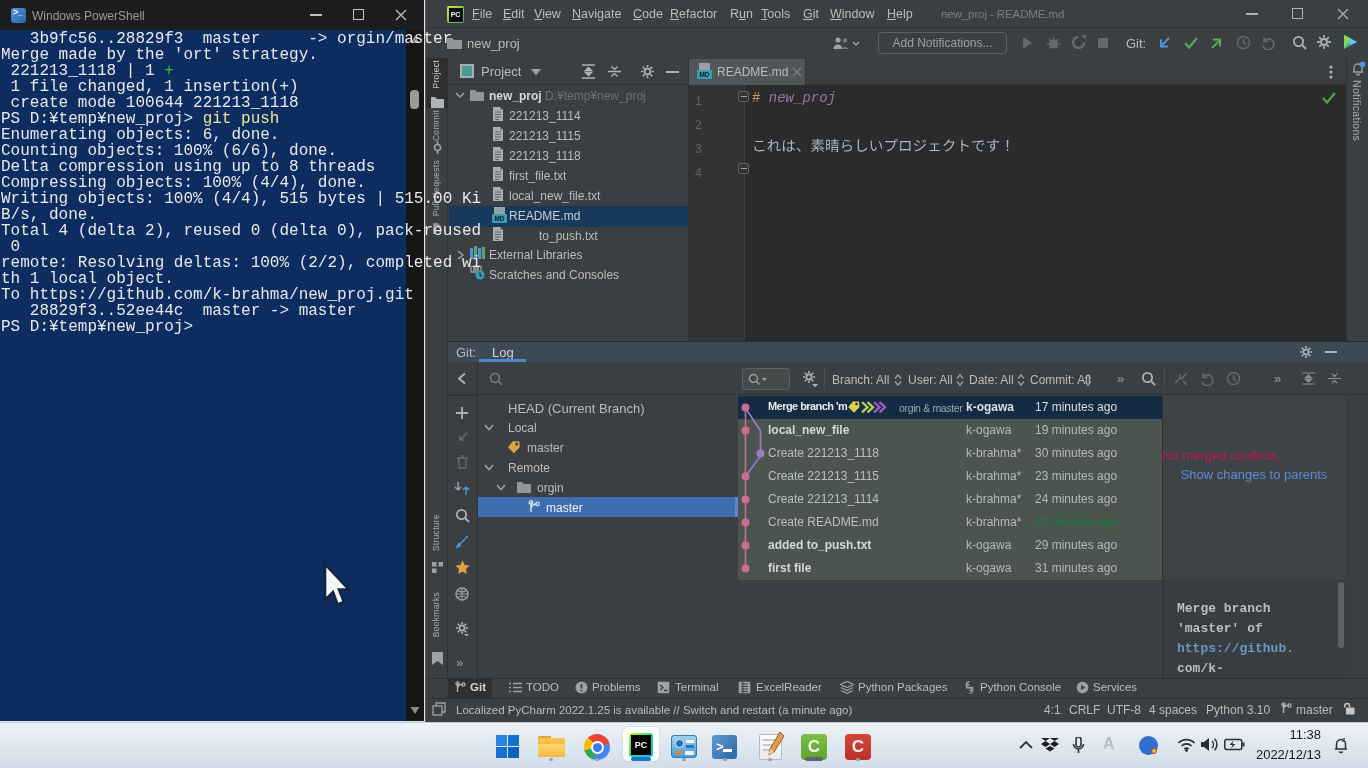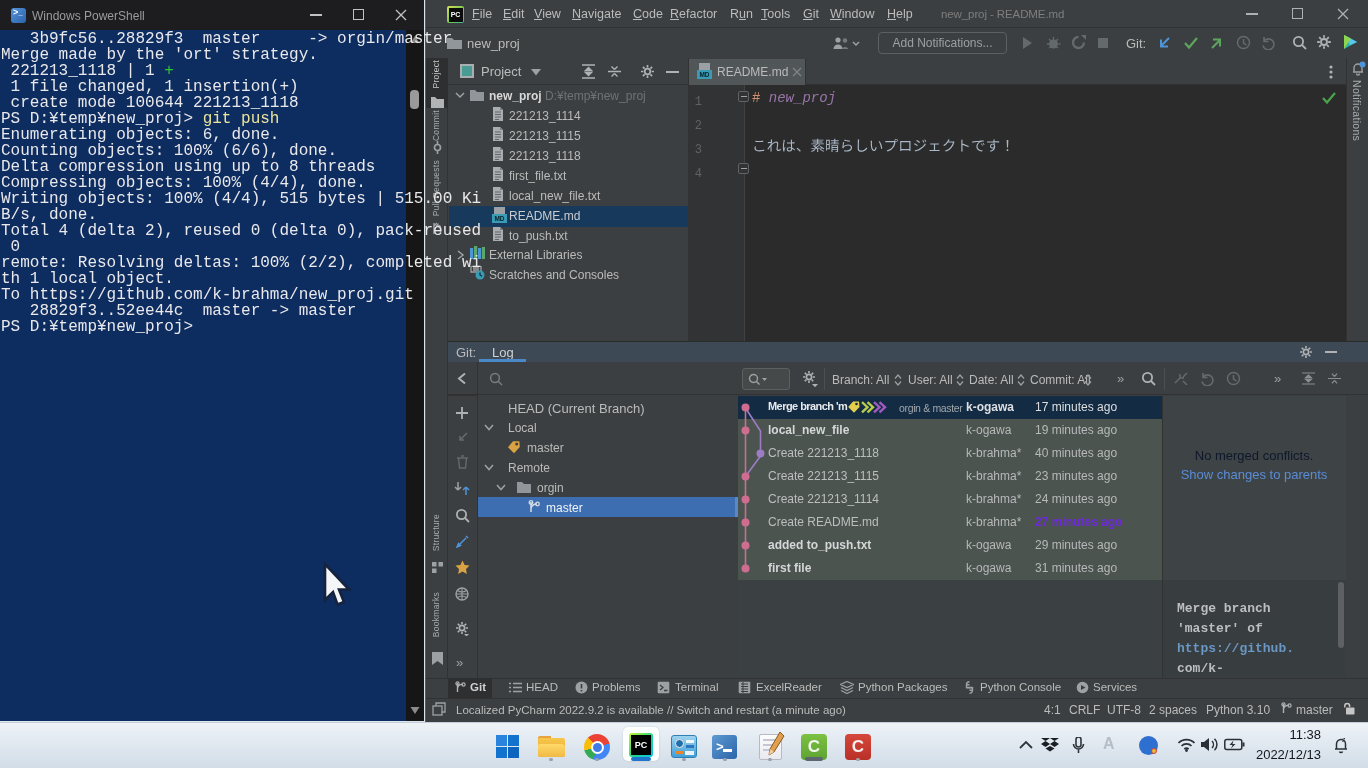--- a/index.html
+++ b/index.html
@@ -274,21 +274,21 @@
     <path d="M0 1 h5 l2 2 h7 v9 h-14 Z" fill="#90969a"></path>
   </svg>
 <div class="a" style="left:489px;top:89px;z-index:4;font-size:12px;color:#d8d8d8;font-weight:bold">new_proj</div>
 <div class="a" style="left:545px;top:89px;z-index:4;font-size:12px;color:#6e7275">D:¥temp¥new_proj</div>
 <div class="a" style="left:509px;top:109px;z-index:4;font-size:12px;color:#bbbbbb">221213_1114</div>
 <div class="a" style="left:509px;top:129px;z-index:4;font-size:12px;color:#bbbbbb">221213_1115</div>
 <div class="a" style="left:509px;top:149px;z-index:4;font-size:12px;color:#bbbbbb">221213_1118</div>
 <div class="a" style="left:509px;top:169px;z-index:4;font-size:12px;color:#bbbbbb">first_file.txt</div>
 <div class="a" style="left:509px;top:189px;z-index:4;font-size:12px;color:#bbbbbb">local_new_file.txt</div>
 <div class="a" style="left:509px;top:209px;z-index:4;font-size:12px;color:#c8cdd1">README.md</div>
-<div class="a" style="left:509px;top:229px;z-index:4;font-size:12px;color:#bbbbbb">to_push.txt</div>
+<div class="a" style="left:539px;top:229px;z-index:4;font-size:12px;color:#bbbbbb">to_push.txt</div>
 <svg class="a" style="left:456px;top:250px;z-index:4" width="9" height="10">
     <path d="M2 1 L7 5 L2 9" fill="none" stroke="#9ea1a3" stroke-width="1.5"></path>
   </svg>
 <div class="a" style="left:489px;top:248px;z-index:4;font-size:12px;color:#bbbbbb">External Libraries</div>
 <div class="a" style="left:489px;top:268px;z-index:4;font-size:12px;color:#bbbbbb">Scratches and Consoles</div>
 <svg class="a" style="left:470px;top:246px;z-index:4" width="15" height="14">
     <rect x="0" y="2" width="3.2" height="11" fill="#4e94d6"></rect>
     <rect x="4" y="0" width="3.2" height="13" fill="#59a869"></rect>
     <rect x="8" y="2" width="3.2" height="11" fill="#4e94d6"></rect>
     <rect x="12" y="1" width="3" height="12" fill="#59a869"></rect>
@@ -525,64 +525,64 @@
     <circle cx="7.5" cy="172.5" r="4" fill="#cf6d90"></circle>
 </svg>
 <div class="a" style="left:768px;top:400px;z-index:5;font-size:11px;letter-spacing:-0.55px;color:#e8eaec;font-weight:bold">Merge branch 'm</div>
 <div class="a" style="left:966px;top:400px;z-index:5;font-size:12px;color:#dddfe1;font-weight:bold">k-ogawa</div>
 <div class="a" style="left:1035px;top:400px;z-index:5;font-size:12px;color:#dddfe1;font-weight:normal">17 minutes ago</div>
 <div class="a" style="left:768px;top:423px;z-index:5;font-size:12px;color:#d4d6d8;font-weight:bold">local_new_file</div>
 <div class="a" style="left:966px;top:423px;z-index:5;font-size:12px;color:#b6b8ba;font-weight:normal">k-ogawa</div>
 <div class="a" style="left:1035px;top:423px;z-index:5;font-size:12px;color:#b6b8ba;font-weight:normal">19 minutes ago</div>
 <div class="a" style="left:768px;top:446px;z-index:5;font-size:12px;color:#bcbec0;font-weight:normal">Create 221213_1118</div>
 <div class="a" style="left:966px;top:446px;z-index:5;font-size:12px;color:#b6b8ba;font-weight:normal">k-brahma*</div>
-<div class="a" style="left:1035px;top:446px;z-index:5;font-size:12px;color:#b6b8ba;font-weight:normal">40 minutes ago</div>
+<div class="a" style="left:1035px;top:446px;z-index:5;font-size:12px;color:#b6b8ba;font-weight:normal">30 minutes ago</div>
 <div class="a" style="left:768px;top:469px;z-index:5;font-size:12px;color:#bcbec0;font-weight:normal">Create 221213_1115</div>
 <div class="a" style="left:966px;top:469px;z-index:5;font-size:12px;color:#b6b8ba;font-weight:normal">k-brahma*</div>
 <div class="a" style="left:1035px;top:469px;z-index:5;font-size:12px;color:#b6b8ba;font-weight:normal">23 minutes ago</div>
 <div class="a" style="left:768px;top:492px;z-index:5;font-size:12px;color:#bcbec0;font-weight:normal">Create 221213_1114</div>
 <div class="a" style="left:966px;top:492px;z-index:5;font-size:12px;color:#b6b8ba;font-weight:normal">k-brahma*</div>
 <div class="a" style="left:1035px;top:492px;z-index:5;font-size:12px;color:#b6b8ba;font-weight:normal">24 minutes ago</div>
 <div class="a" style="left:768px;top:515px;z-index:5;font-size:12px;color:#bcbec0;font-weight:normal">Create README.md</div>
 <div class="a" style="left:966px;top:515px;z-index:5;font-size:12px;color:#b6b8ba;font-weight:normal">k-brahma*</div>
-<div class="a" style="left:1035px;top:515px;z-index:5;font-size:12px;color:#6d28d9;font-weight:bold">27 minutes ago</div>
+<div class="a" style="left:1035px;top:515px;z-index:5;font-size:12px;color:#15803d;font-weight:normal">27 minutes ago</div>
 <div class="a" style="left:768px;top:538px;z-index:5;font-size:12px;color:#d4d6d8;font-weight:bold">added to_push.txt</div>
 <div class="a" style="left:966px;top:538px;z-index:5;font-size:12px;color:#b6b8ba;font-weight:normal">k-ogawa</div>
 <div class="a" style="left:1035px;top:538px;z-index:5;font-size:12px;color:#b6b8ba;font-weight:normal">29 minutes ago</div>
 <div class="a" style="left:768px;top:561px;z-index:5;font-size:12px;color:#d4d6d8;font-weight:bold">first file</div>
 <div class="a" style="left:966px;top:561px;z-index:5;font-size:12px;color:#b6b8ba;font-weight:normal">k-ogawa</div>
 <div class="a" style="left:1035px;top:561px;z-index:5;font-size:12px;color:#b6b8ba;font-weight:normal">31 minutes ago</div>
 
 <svg class="a" style="left:847px;top:400px;z-index:6" width="50" height="15">
     <path d="M6 1.5 L12 1.5 L12.5 7 L7 12.8 L1.2 7 Z" fill="#e3cf4b"></path>
     <circle cx="9.5" cy="4" r="1.3" fill="#132c44"></circle>
     <path d="M15 2.2 l5.5 5 L15 12.4 M20.5 2.2 l5.5 5 L20.5 12.4" stroke="#b8cc4e" stroke-width="2.4" fill="none"></path>
     <path d="M27 2.2 l5.5 5 L27 12.4 M32.5 2.2 l5.5 5 L32.5 12.4" stroke="#a05ac0" stroke-width="2.4" fill="none"></path>
   </svg>
 <div class="a" style="left:899px;top:402px;z-index:6;font-size:10.5px;letter-spacing:-0.35px;color:#9fa6ab">orgin &amp; master</div>
 
-<div class="a" style="left:1162px;top:448px;width:184px;text-align:center;z-index:5;font-size:13px;color:#0f172a">No merged conflicts.</div>
+<div class="a" style="left:1162px;top:448px;width:184px;z-index:5;font-size:13px;color:#be185d">No merged conflicts.</div>
 <div class="a" style="left:1162px;top:467px;width:184px;text-align:center;z-index:5;font-size:13px;color:#5a8cd6">Show changes to parents</div>
 <div class="a mono" style="left:1177px;top:599px;z-index:5;font-size:13px;font-weight:bold;color:#bcbec0;line-height:20px">Merge branch<br>'master' of<br><span style="color:#6a97c4">https://github.</span><br>com/k-</div>
 <div class="a" style="left:1338px;top:582px;width:6px;height:66px;background:#5d6163;border-radius:3px;z-index:5"></div>
 
 <div class="a" style="left:426px;top:678px;width:942px;height:20px;background:#3c3f41;border-top:1px solid #323232;z-index:3"></div>
 <div class="a" style="left:448px;top:678px;width:44px;height:20px;background:#2d2f31;z-index:4"></div>
 <svg class="a" style="left:455px;top:681px;z-index:5" width="11" height="13">
     <path d="M2.5 2 v9 M2.5 7 a5 5 0 0 1 5.5 -3.5" fill="none" stroke="#afb1b3" stroke-width="1.4"></path>
     <circle cx="2.5" cy="2.5" r="1.6" fill="none" stroke="#afb1b3" stroke-width="1.2"></circle>
     <circle cx="8.5" cy="3.5" r="1.6" fill="none" stroke="#afb1b3" stroke-width="1.2"></circle>
   </svg>
 <div class="a" style="left:470px;top:681px;z-index:5;font-size:11.5px;color:#d0d2d4;font-weight:bold">Git</div>
 <svg class="a" style="left:509px;top:682px;z-index:4" width="13" height="11">
     <g stroke="#9ea1a3" stroke-width="1.4">
       <path d="M0 1.5 h2 M4 1.5 h9 M0 5.5 h2 M4 5.5 h9 M0 9.5 h2 M4 9.5 h9"></path>
     </g>
   </svg>
-<div class="a" style="left:526px;top:681px;z-index:4;font-size:11.5px;color:#bbbbbb">HEAD</div>
+<div class="a" style="left:526px;top:681px;z-index:4;font-size:11.5px;color:#bbbbbb">TODO</div>
 <svg class="a" style="left:575px;top:681px;z-index:4" width="13" height="13">
     <circle cx="6.5" cy="6.5" r="6" fill="#9ea1a3"></circle>
     <path d="M6.5 3 v4.5 M6.5 9 v1.5" stroke="#3c3f41" stroke-width="1.6"></path>
   </svg>
 <div class="a" style="left:592px;top:681px;z-index:4;font-size:11.5px;color:#bbbbbb">Problems</div>
 <svg class="a" style="left:657px;top:681px;z-index:4" width="13" height="13">
     <rect x="0.7" y="0.7" width="11.6" height="11.6" fill="#9ea1a3" rx="1"></rect>
     <path d="M3 4 l3 2.5 L3 9 M7 9.5 h3.5" stroke="#3c3f41" stroke-width="1.3" fill="none"></path>
   </svg>
 <div class="a" style="left:675px;top:681px;z-index:4;font-size:11.5px;color:#bbbbbb">Terminal</div>
@@ -605,25 +605,25 @@
     <circle cx="6.5" cy="6.5" r="5.8" fill="#9ea1a3"></circle>
     <path d="M5 4 L9.5 6.5 L5 9 Z" fill="#3c3f41"></path>
   </svg>
 <div class="a" style="left:1093px;top:681px;z-index:4;font-size:11.5px;color:#bbbbbb">Services</div>
 
 <div class="a" style="left:426px;top:698px;width:942px;height:22px;background:#3c3f41;border-top:1px solid #323232;z-index:3"></div>
 <svg class="a" style="left:432px;top:702px;z-index:4" width="14" height="14">
     <rect x="1" y="4" width="9" height="9" fill="none" stroke="#9ea1a3" stroke-width="1.3"></rect>
     <path d="M4 4 V1 h9 v9 h-3" fill="none" stroke="#9ea1a3" stroke-width="1.3"></path>
   </svg>
-<div class="a" style="left:456px;top:704px;z-index:4;font-size:11.5px;color:#bbbbbb">Localized PyCharm 2022.9.2 is available // Switch and restart (a minute ago)</div>
+<div class="a" style="left:456px;top:704px;z-index:4;font-size:11.5px;color:#bbbbbb">Localized PyCharm 2022.1.25 is available // Switch and restart (a minute ago)</div>
 <div class="a" style="left:1044px;top:703px;z-index:4;font-size:12px;color:#bbbbbb">4:1</div>
 <div class="a" style="left:1069px;top:703px;z-index:4;font-size:12px;color:#bbbbbb">CRLF</div>
 <div class="a" style="left:1107px;top:703px;z-index:4;font-size:12px;color:#bbbbbb">UTF-8</div>
-<div class="a" style="left:1149px;top:703px;z-index:4;font-size:12px;color:#bbbbbb">2 spaces</div>
+<div class="a" style="left:1149px;top:703px;z-index:4;font-size:12px;color:#bbbbbb">4 spaces</div>
 <div class="a" style="left:1206px;top:703px;z-index:4;font-size:12px;color:#bbbbbb">Python 3.10</div>
 <svg class="a" style="left:1281px;top:702px;z-index:4" width="11" height="13">
     <path d="M2.5 2 v9 M2.5 7 a5 5 0 0 1 5.5 -3.5" fill="none" stroke="#afb1b3" stroke-width="1.4"></path>
     <circle cx="2.5" cy="2.5" r="1.6" fill="none" stroke="#afb1b3" stroke-width="1.2"></circle>
     <circle cx="8.5" cy="3.5" r="1.6" fill="none" stroke="#afb1b3" stroke-width="1.2"></circle>
   </svg>
 <div class="a" style="left:1296px;top:703px;z-index:4;font-size:12px;color:#bbbbbb">master</div>
 <svg class="a" style="left:1343px;top:702px;z-index:4" width="12" height="13">
     <rect x="3" y="5.5" width="8.5" height="7" rx="0.8" fill="#c6c6c6"></rect>
     <path d="M1.8 5.5 V3.8 a2.4 2.4 0 0 1 4.8 0 V5" fill="none" stroke="#c6c6c6" stroke-width="1.5"></path>

